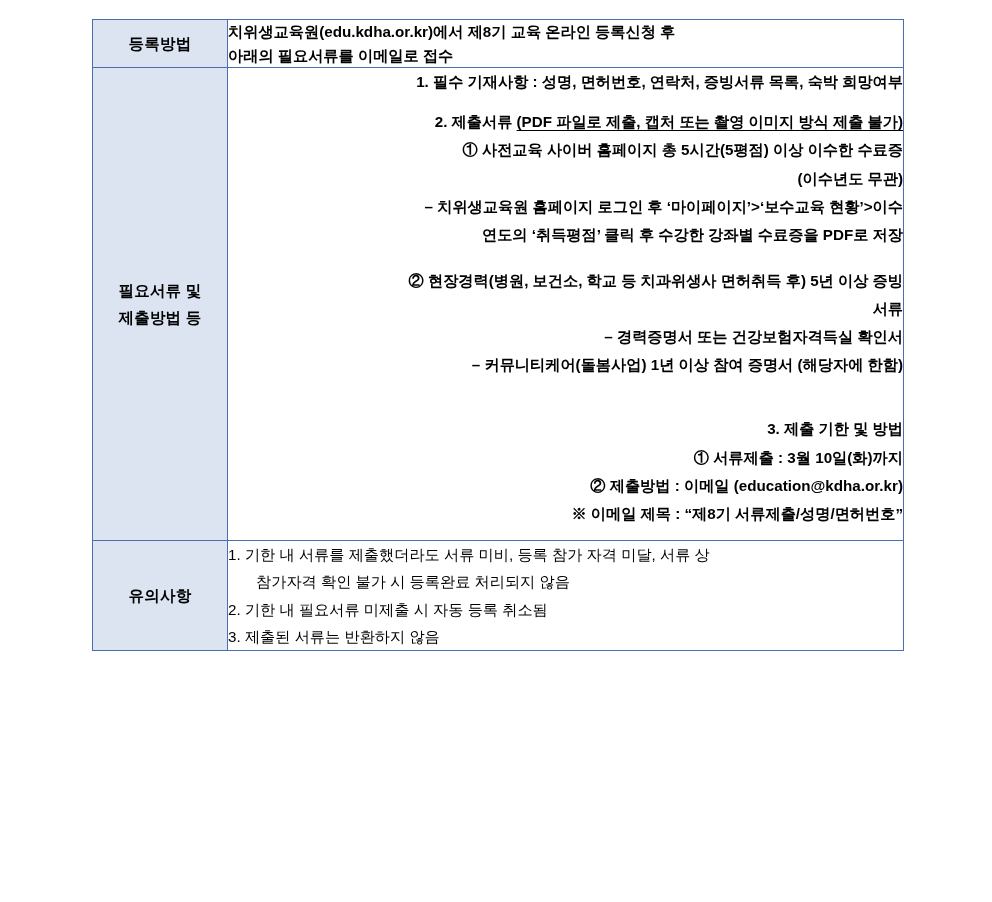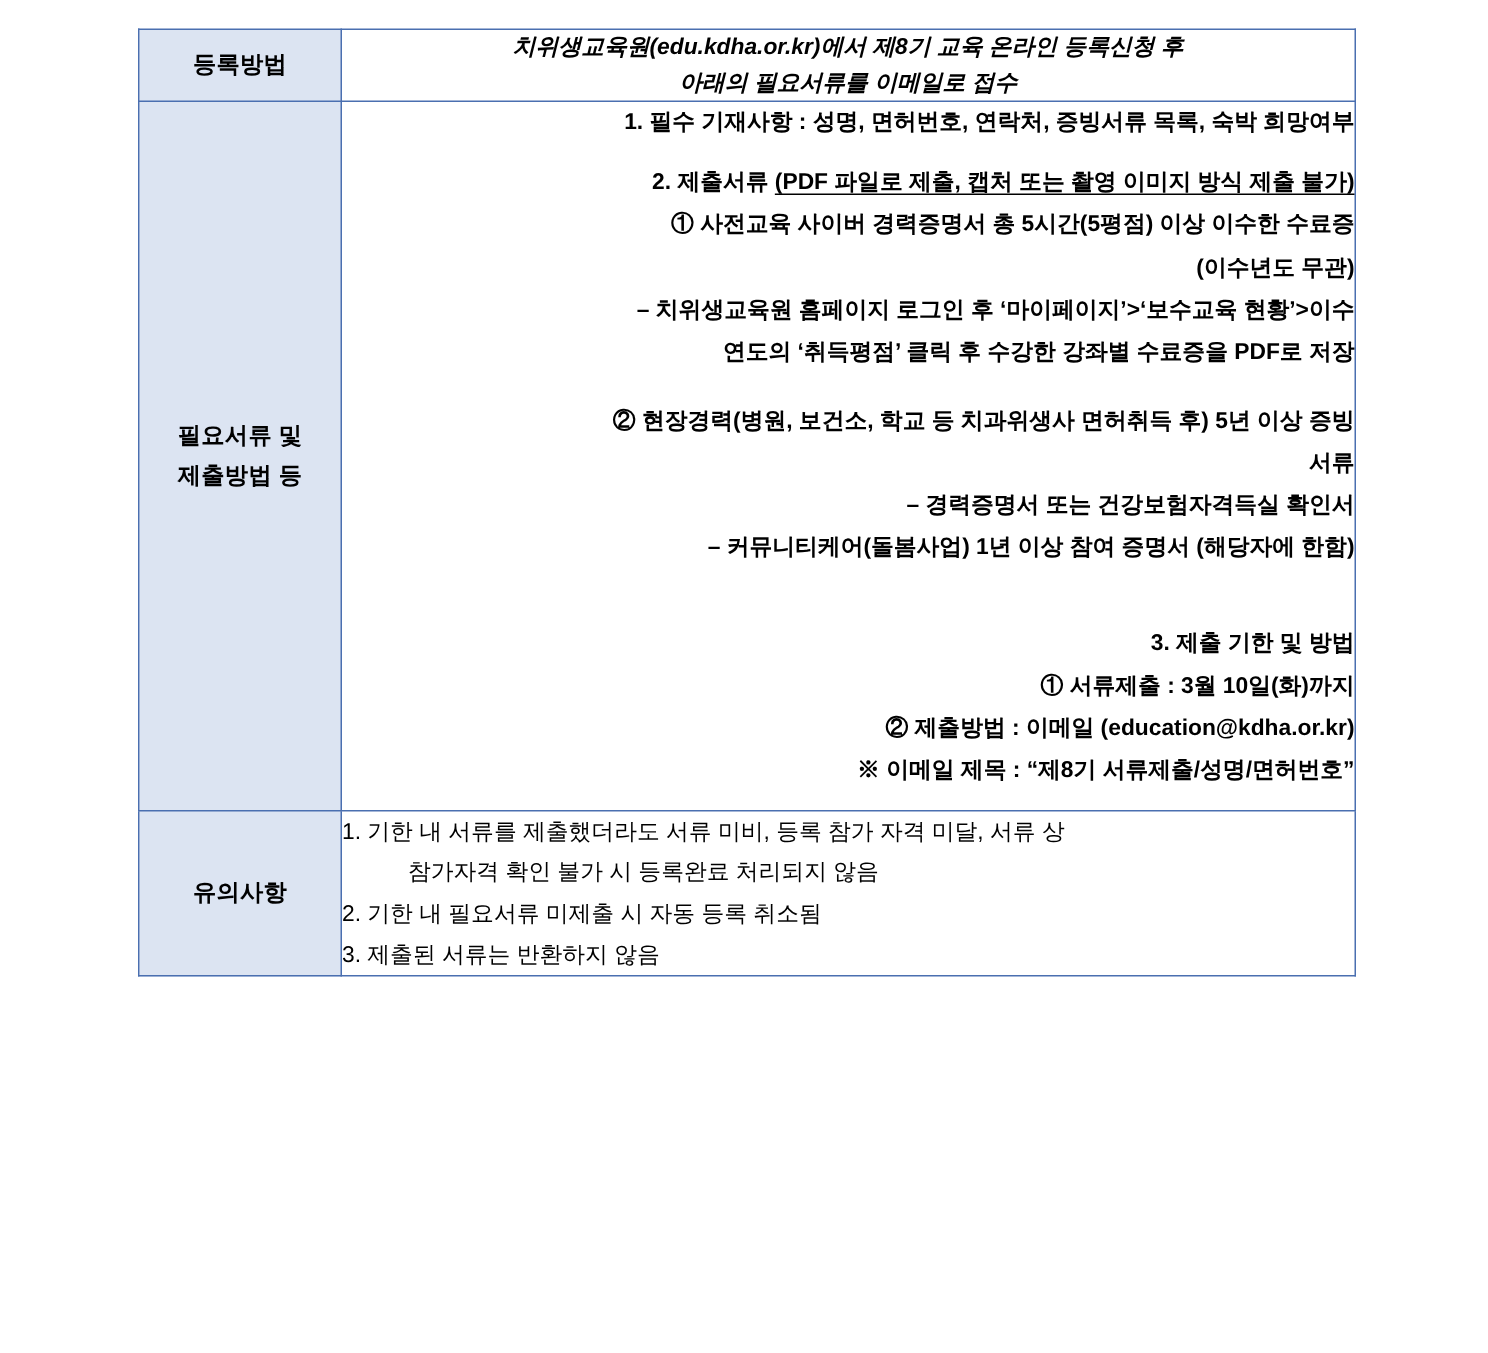--- a/index.html
+++ b/index.html
@@ -43,26 +43,25 @@
     color: #000;
   }
   td.content-cell {
     background: #ffffff;
     padding: 14px 18px 14px 22px;
     font-size: 15.2px;
     line-height: 1.55;
   }
   
   .row1-cell {
-    text-align: center;
+    text-align: left;
     padding: 18px 10px 20px 10px;
     font-size: 15.5px;
     font-weight: bold;
     line-height: 1.95;
-    font-style: italic;
   }
   .row1-cell .ln { display: block; white-space: nowrap; }
   
   .r2 {
     padding: 16px 16px 16px 24px;
     font-weight: bold;
     font-size: 15.2px;
     text-align: right;
   }
   .item {
@@ -98,21 +97,21 @@
   }
   .gap-md { height: 18px; }
   .gap-lg { height: 24px; }
   
   .r3 {
     padding: 22px 16px 24px 24px;
     font-weight: normal;
     font-size: 15.2px;
   }
   .r3 .hang1 { line-height: 1.8; }
-  .r3 .cont { display: block; padding-left: 44px; text-indent: 0; line-height: 1.8; }
+  .r3 .cont { display: block; padding-left: 28px; text-indent: 0; line-height: 1.8; }
 </style>
 </head>
 <body>
 
 <div class="page">
   <table class="doc-table">
     <tbody>
       <tr>
         <td class="label-cell">등록방법</td>
         <td class="content-cell row1-cell">
@@ -127,21 +126,21 @@
           <span>제출방법 등</span>
         </td>
         <td class="content-cell r2">
 
           <div class="item">
             <span class="hang1">1. 필수 기재사항 : 성명, 면허번호, 연락처, 증빙서류 목록, 숙박 희망여부</span>
           </div>
 
           <div class="item">
             <span class="hang1"><span>2. 제출서류 </span><span class="u">(PDF 파일로 제출, 캡처 또는 촬영 이미지 방식 제출 불가)</span></span>
-            <span class="hang2">① 사전교육 사이버 경력증명서 총 5시간(5평점) 이상 이수한 수료증</span>
+            <span class="hang2">① 사전교육 사이버 홈페이지 총 5시간(5평점) 이상 이수한 수료증</span>
             <span class="hang4">(이수년도 무관)</span>
             <span class="hang3">– 치위생교육원 홈페이지 로그인 후 ‘마이페이지’&gt;‘보수교육 현황’&gt;이수</span>
             <span class="hang4" style="">연도의 ‘취득평점’ 클릭 후 수강한 강좌별 수료증을 PDF로 저장</span>
             <div class="gap-md"></div>
             <span class="hang2">② 현장경력(병원, 보건소, 학교 등 치과위생사 면허취득 후) 5년 이상 증빙</span>
             <span class="hang4">서류</span>
             <span class="hang3">– 경력증명서 또는 건강보험자격득실 확인서</span>
             <span class="hang3">– 커뮤니티케어(돌봄사업) 1년 이상 참여 증명서 (해당자에 한함)</span>
           </div>
 

